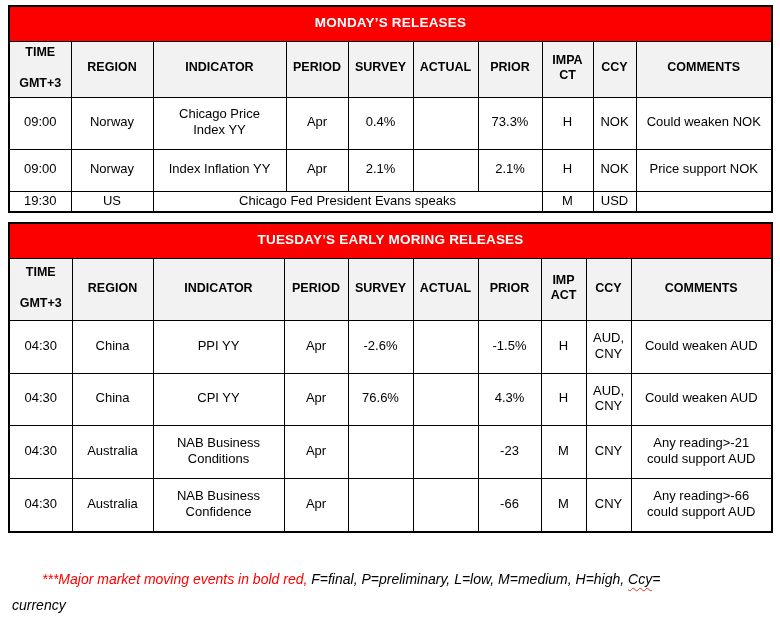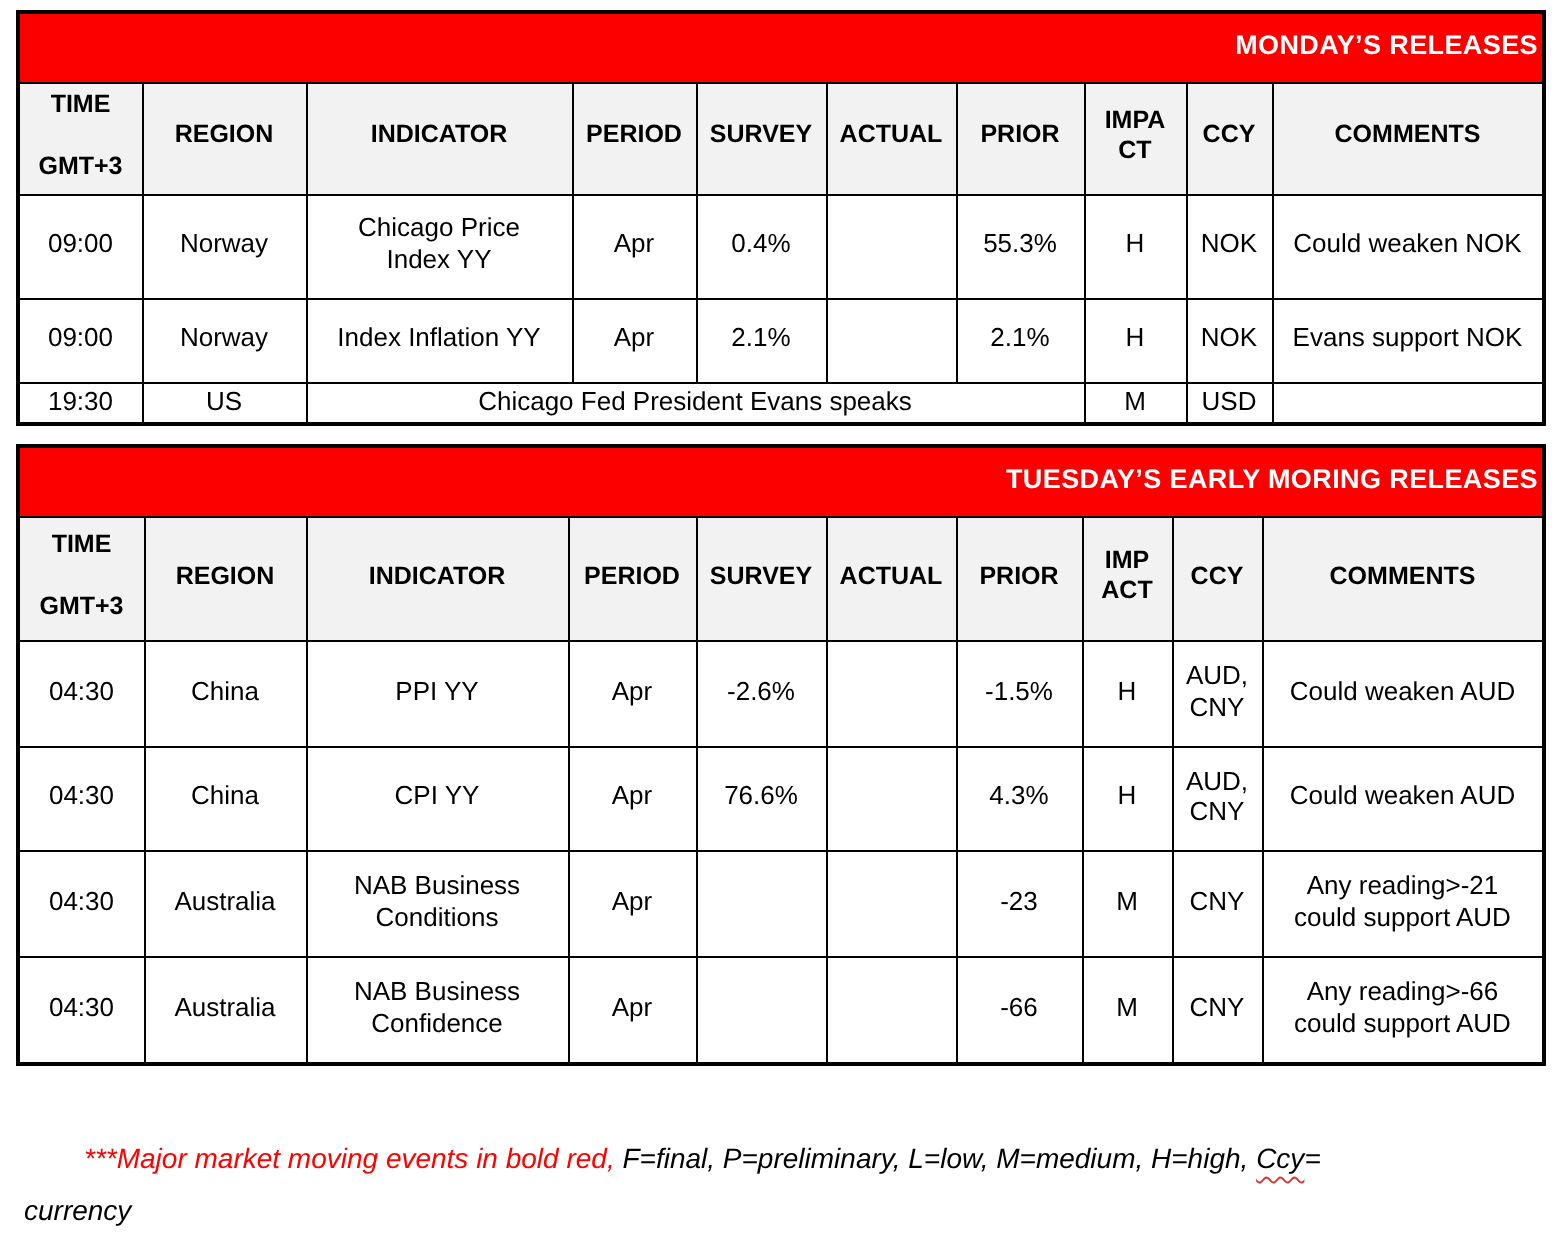--- a/index.html
+++ b/index.html
@@ -28,21 +28,20 @@
     line-height: 1.22;
     padding: 1px 2px 3px 2px;
     overflow: hidden;
   }
   .rel tr.banner td {
     background: #FC0000;
     color: #ffffff;
     font-weight: 700;
     font-size: 13.5px;
     letter-spacing: 0.2px;
-    text-align: right;
   }
   .rel tr.head th {
     background: #F2F2F2;
     font-weight: 700;
     font-size: 12.5px;
   }
   .footnote {
     margin: 34px 0 0 12px;
     font-style: italic;
     font-size: 14px;
@@ -94,36 +93,36 @@
       <th>COMMENTS</th>
     </tr>
     <tr style="height:52px">
       <td>09:00</td>
       <td>Norway</td>
       <td>Chicago Price
 Index YY</td>
       <td>Apr</td>
       <td>0.4%</td>
       <td></td>
-      <td>55.3%</td>
+      <td>73.3%</td>
       <td>H</td>
       <td>NOK</td>
       <td>Could weaken NOK</td>
     </tr>
     <tr style="height:42px">
       <td>09:00</td>
       <td>Norway</td>
       <td>Index Inflation YY</td>
       <td>Apr</td>
       <td>2.1%</td>
       <td></td>
       <td>2.1%</td>
       <td>H</td>
       <td>NOK</td>
-      <td>Evans support NOK</td>
+      <td>Price support NOK</td>
     </tr>
     <tr style="height:18px">
       <td>19:30</td>
       <td>US</td>
       <td colspan="5">Chicago Fed President Evans speaks</td>
       <td>M</td>
       <td>USD</td>
       <td></td>
     </tr>
   </tbody>

